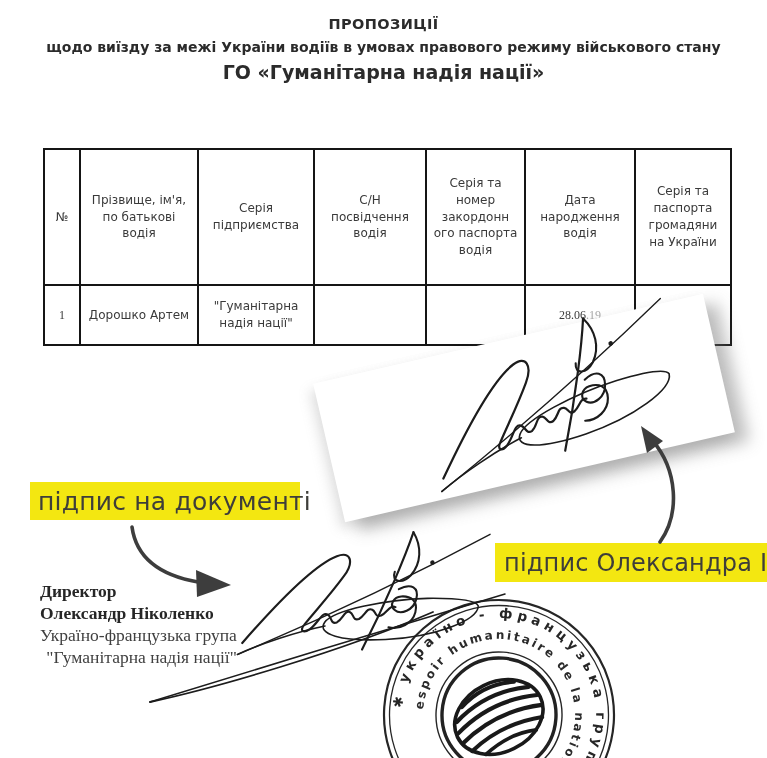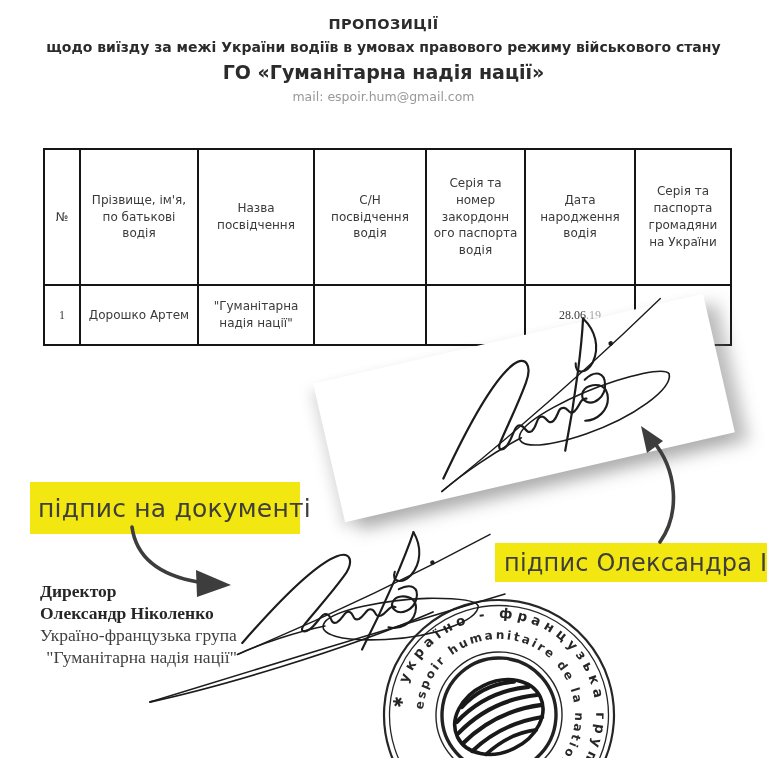--- a/index.html
+++ b/index.html
@@ -34,21 +34,21 @@
     position:absolute;left:324px;top:337px;width:400px;height:142px;
     background:#fff;z-index:3;transform:rotate(-13deg);
     box-shadow:12px 12px 16px rgba(110,110,110,.45),-6px 6px 12px rgba(130,130,130,.22);
   }
   .paper svg{position:absolute;left:86px;top:-4px;transform:rotate(-7deg);}
   
   .hl{
     position:absolute;z-index:5;display:flex;align-items:center;
     font-size:25px;color:#3e3e3a;letter-spacing:.2px;white-space:nowrap;
   }
-  .hl1{left:30px;top:482px;width:262px;height:52px;padding-left:8px;}
+  .hl1{left:30px;top:482px;width:262px;height:38px;padding-left:8px;}
   .hl2{left:495px;top:543px;width:272px;height:39px;padding-left:9px;font-size:24px;}
   
   .signer{
     position:absolute;left:40px;top:580px;z-index:2;
     font-family:"Liberation Serif","DejaVu Serif",serif;font-size:17.5px;line-height:22px;color:#262626;
   }
   .signer .b{font-weight:bold;}
   .signer .r{color:#404040;text-align:right;}
   
   svg.overlay{position:absolute;left:0;top:0;z-index:6;pointer-events:none;}
@@ -59,38 +59,37 @@
 </style>
 </head>
 <body>
 
 <div class="page">
 
   <div class="doc-header">
     <div class="doc-title">ПРОПОЗИЦІЇ</div>
     <div class="doc-subtitle">щодо виїзду за межі України водіїв в умовах правового режиму військового стану</div>
     <div class="doc-org">ГО «Гуманітарна надія нації»</div>
-    <div class="doc-mail">mail: espoir.hum@gmail.com</div>
   </div>
 
   <table class="drivers">
     <colgroup>
       <col style="width:36px">
         <col style="width:118px">
         <col style="width:116px">
       <col style="width:112px">
         <col style="width:99px">
         <col style="width:110px">
         <col style="width:96px">
     </colgroup>
     <tbody>
         <tr class="hdr">
       <td>№</td>
       <td>Прізвище, ім'я, по батькові водія</td>
-      <td>Назва посвідчення</td>
+      <td>Серія підприємства</td>
       <td>С/Н посвідчення водія</td>
       <td>Серія та номер закордонн ого паспорта водія</td>
       <td>Дата народження водія</td>
       <td>Серія та паспорта громадяни на України</td>
     </tr>
     <tr class="body">
       <td class="cell-num">1</td>
       <td>Дорошко Артем</td>
       <td>"Гуманітарна надія нації"</td>
       <td></td>

